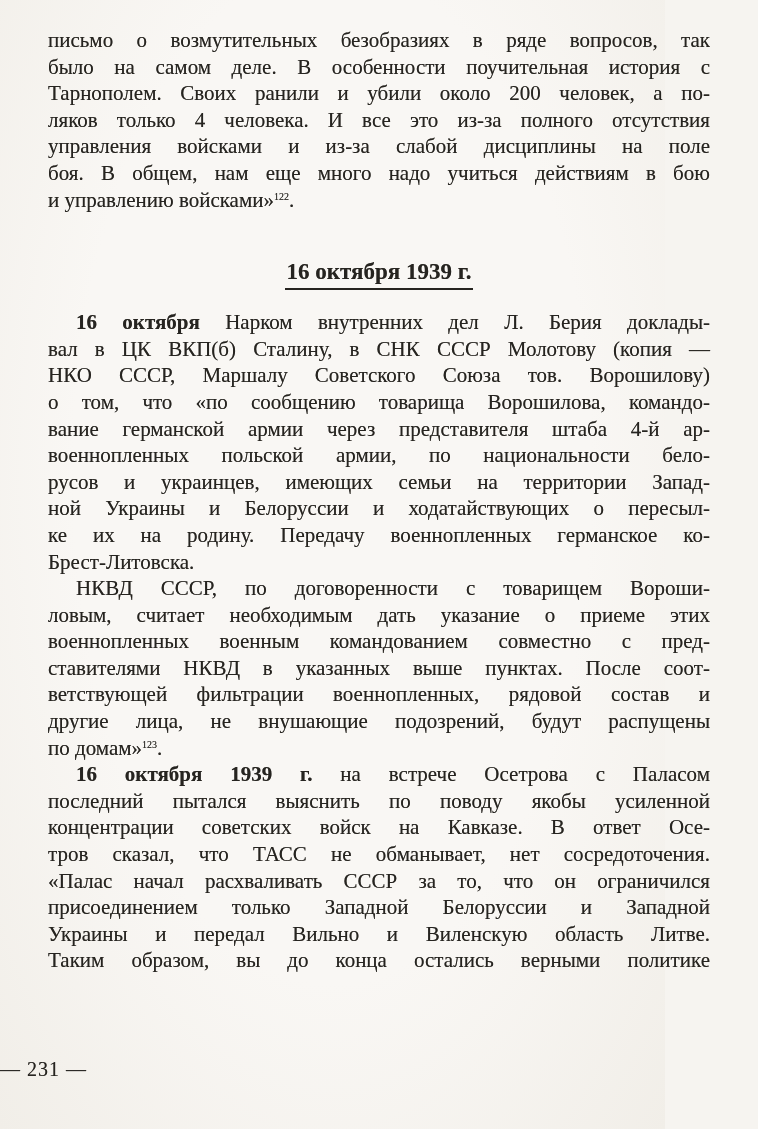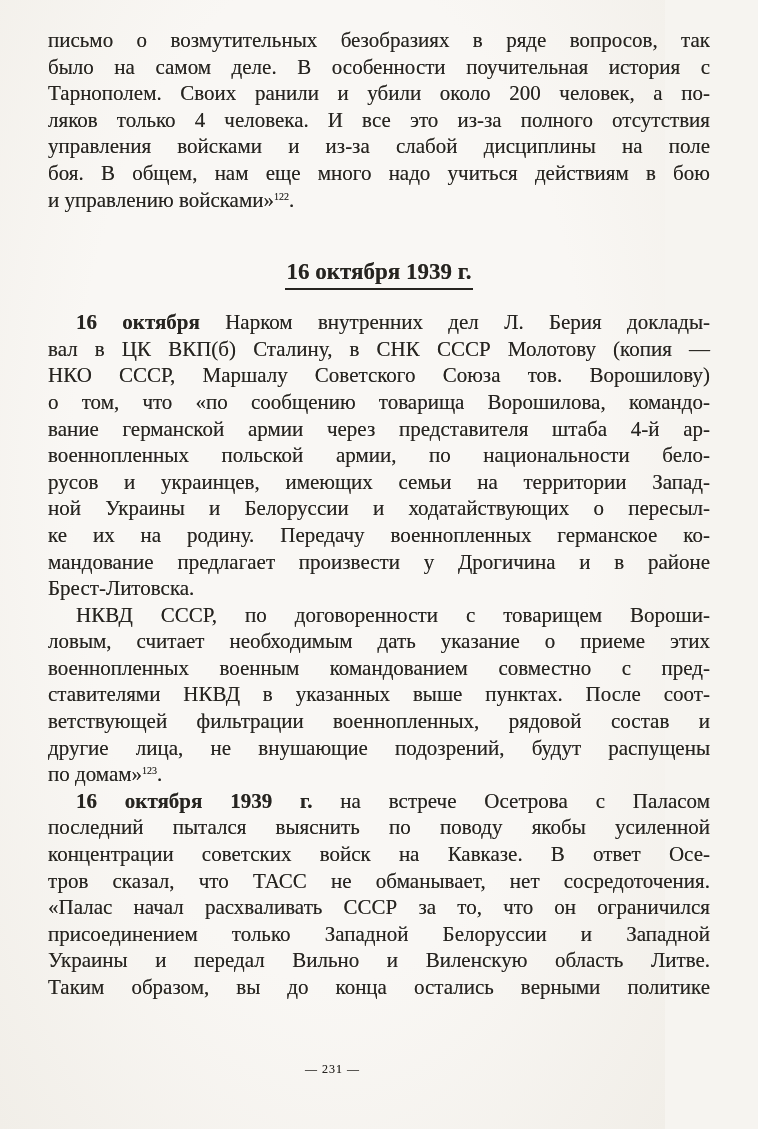--- a/index.html
+++ b/index.html
@@ -62,22 +62,22 @@
     display: inline-block;
     border-bottom: 2.5px solid #262420;
     padding: 0 2px 1px 2px;
     text-shadow: 0 0 0.4px rgba(40, 36, 30, 0.55);
   }
   .pagenum {
     position: absolute;
     left: 0;
     top: 1056px;
     width: 100%;
-    text-align: center;
-    font-size: 12px;
+    text-align: left;
+    font-size: 20px;
     line-height: 26px;
     letter-spacing: 1px;
     text-shadow: 0 0 0.4px rgba(40, 36, 30, 0.5);
   }
 </style>
 </head>
 <body>
 
 <div class="page">
   <div class="textblock">
@@ -97,21 +97,20 @@
         <div class="para">
           <div class="line indent"><span class="b">16 октября</span><span> Нарком внутренних дел Л. Берия доклады-</span></div>
           <div class="line"><span>вал в ЦК ВКП(б) Сталину, в СНК СССР Молотову (копия —</span></div>
           <div class="line"><span>НКО СССР, Маршалу Советского Союза тов. Ворошилову)</span></div>
           <div class="line"><span>о том, что «по сообщению товарища Ворошилова, командо-</span></div>
           <div class="line"><span>вание германской армии через представителя штаба 4-й ар-</span></div>
           <div class="line"><span>военнопленных польской армии, по национальности бело-</span></div>
           <div class="line"><span>русов и украинцев, имеющих семьи на территории Запад-</span></div>
           <div class="line"><span>ной Украины и Белоруссии и ходатайствующих о пересыл-</span></div>
           <div class="line"><span>ке их на родину. Передачу военнопленных германское ко-</span></div>
-          <div class="line"><span>мандование предлагает произвести у Дрогичина и в районе</span></div>
           <div class="line endline"><span>Брест-Литовска.</span></div>
         </div>
         <div class="para">
           <div class="line indent"><span>НКВД СССР, по договоренности с товарищем Вороши-</span></div>
           <div class="line"><span>ловым, считает необходимым дать указание о приеме этих</span></div>
           <div class="line"><span>военнопленных военным командованием совместно с пред-</span></div>
           <div class="line"><span>ставителями НКВД в указанных выше пунктах. После соот-</span></div>
           <div class="line"><span>ветствующей фильтрации военнопленных, рядовой состав и</span></div>
           <div class="line"><span>другие лица, не внушающие подозрений, будут распущены</span></div>
           <div class="line endline"><span>по домам»</span><span class="sup">123</span><span>.</span></div>

